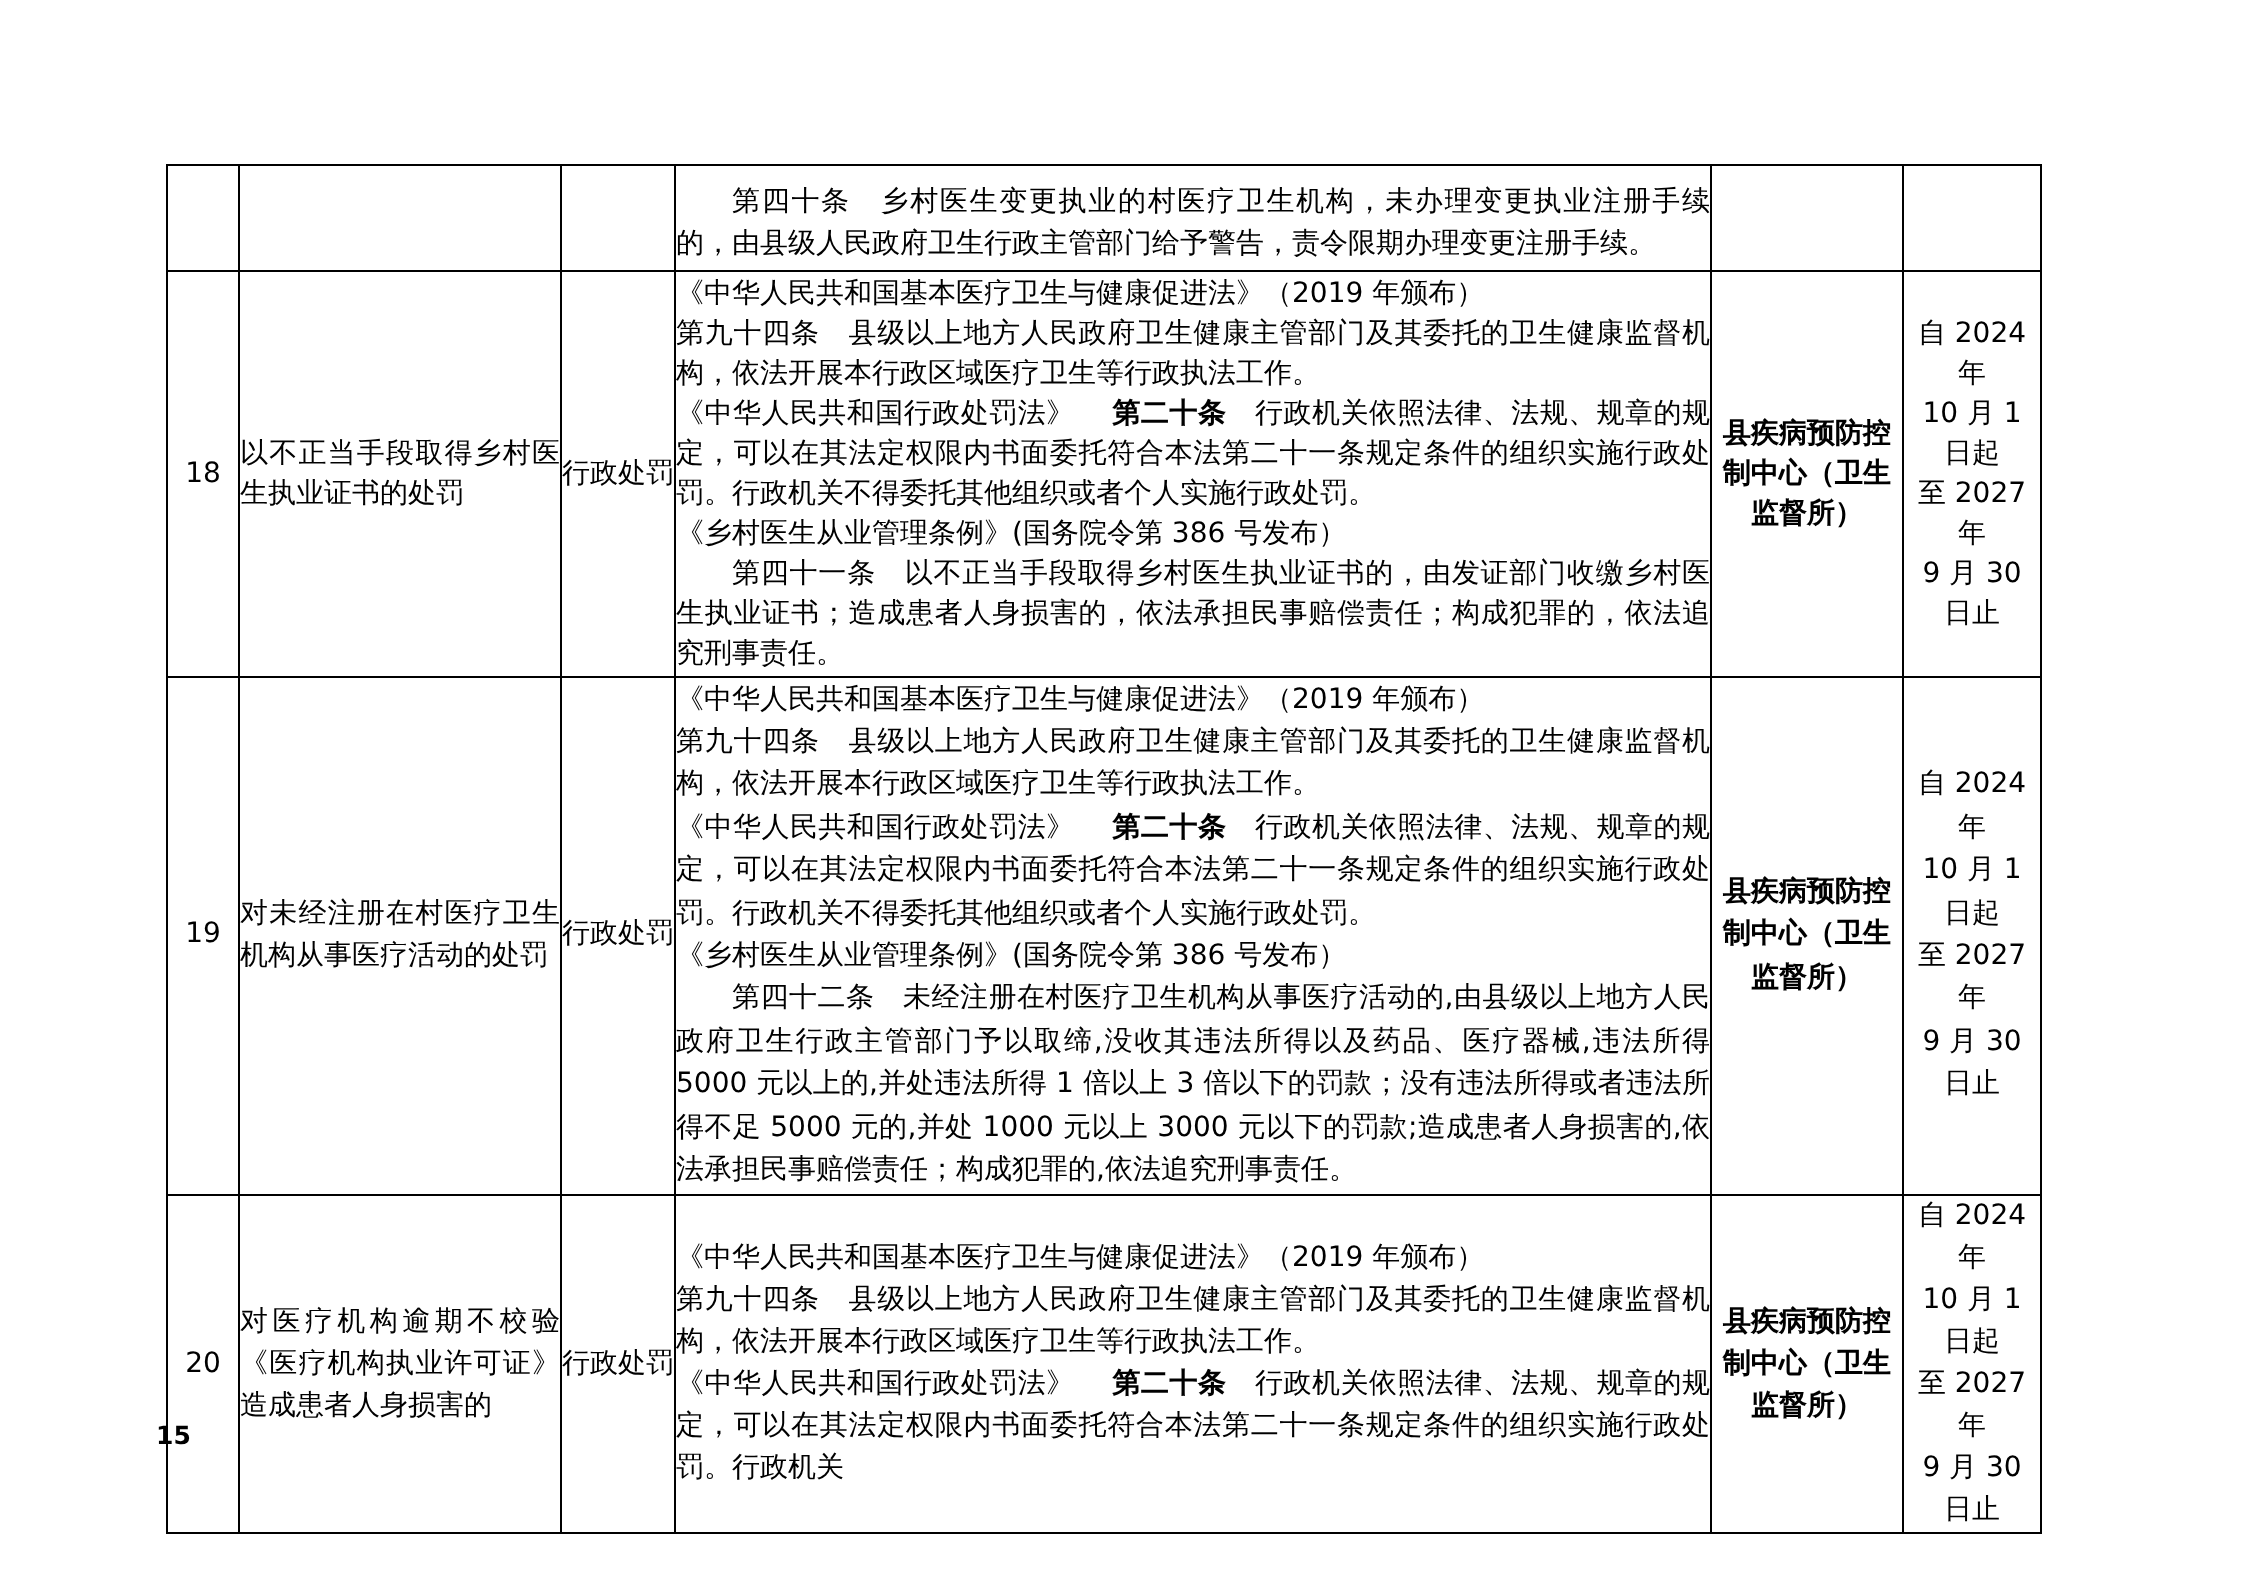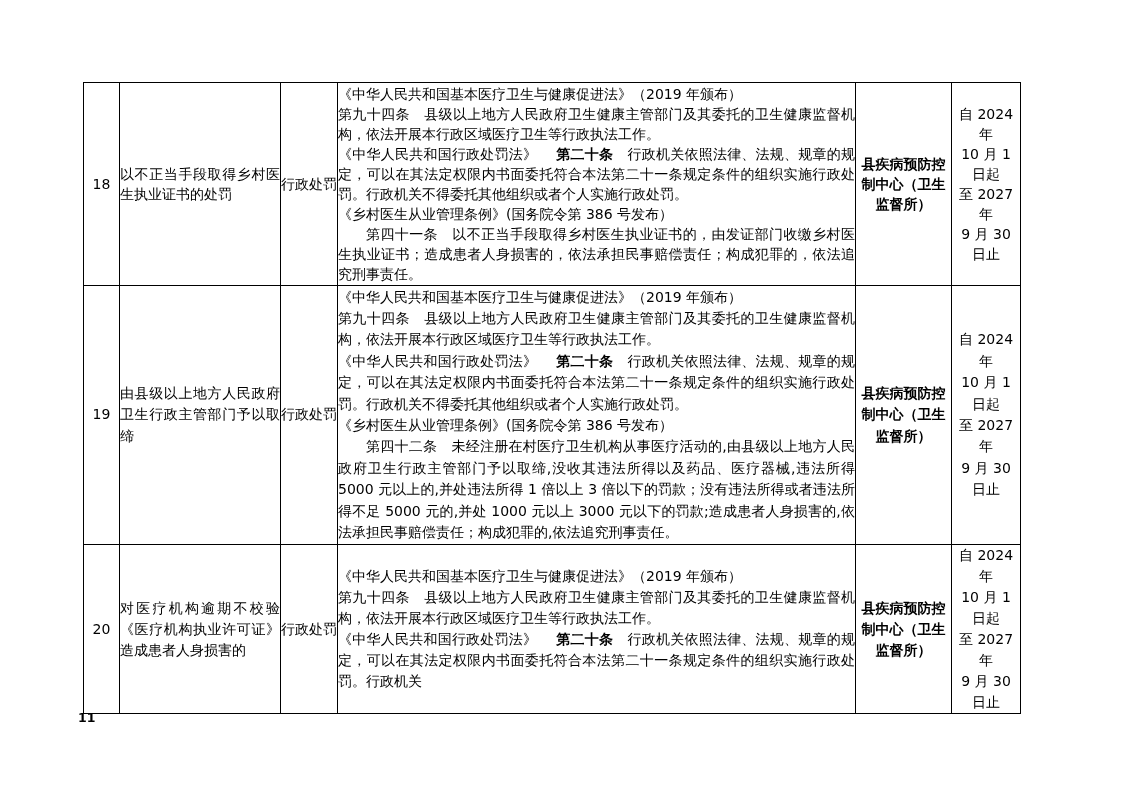--- a/index.html
+++ b/index.html
@@ -87,40 +87,50 @@
   <table class="reg">
     <colgroup>
       <col style="width:36px">
       <col style="width:161px">
       <col style="width:57px">
       <col style="width:518px">
       <col style="width:96px">
       <col style="width:69px">
     </colgroup>
     <tbody>
+      <tr class="r0">
+        <td class="c-num"></td>
+        <td class="c-item"></td>
+        <td class="c-type"></td>
+        <td class="c-legal">
+            <div class="para indent"><span>第四十条　乡村医生变更执业的村医疗卫生机构，未办理变更执业注册手续的，由县级人民政府卫生行政主管部门给予警告，责令限期办理变更注册手续。</span></div>
+          </td>
+        <td class="c-agency"></td>
+        <td class="c-period"></td>
+      </tr>
       <tr class="r1">
         <td class="c-num">18</td>
         <td class="c-item">以不正当手段取得乡村医生执业证书的处罚</td>
         <td class="c-type">行政处罚</td>
         <td class="c-legal">
             <div class="para"><span>《中华人民共和国基本医疗卫生与健康促进法》（2019 年颁布）</span></div>
             <div class="para"><span>第九十四条　县级以上地方人民政府卫生健康主管部门及其委托的卫生健康监督机构，依法开展本行政区域医疗卫生等行政执法工作。</span></div>
             <div class="para"><span>《中华人民共和国行政处罚法》</span><span class="seg-bold">第二十条</span><span>　行政机关依照法律、法规、规章的规定，可以在其法定权限内书面委托符合本法第二十一条规定条件的组织实施行政处罚。行政机关不得委托其他组织或者个人实施行政处罚。</span></div>
             <div class="para"><span>《乡村医生从业管理条例》(国务院令第 386 号发布）</span></div>
             <div class="para indent"><span>第四十一条　以不正当手段取得乡村医生执业证书的，由发证部门收缴乡村医生执业证书；造成患者人身损害的，依法承担民事赔偿责任；构成犯罪的，依法追究刑事责任。</span></div>
           </td>
         <td class="c-agency">县疾病预防控制中心（卫生监督所）</td>
         <td class="c-period">自 2024 年
 10 月 1 日起
 至 2027 年
 9 月 30 日止</td>
       </tr>
       <tr class="r2">
         <td class="c-num">19</td>
-        <td class="c-item">由县级以上地方人民政府卫生行政主管部门予以取缔</td>
+        <td class="c-item">对未经注册在村医疗卫生机构从事医疗活动的处罚</td>
         <td class="c-type">行政处罚</td>
         <td class="c-legal">
             <div class="para"><span>《中华人民共和国基本医疗卫生与健康促进法》（2019 年颁布）</span></div>
             <div class="para"><span>第九十四条　县级以上地方人民政府卫生健康主管部门及其委托的卫生健康监督机构，依法开展本行政区域医疗卫生等行政执法工作。</span></div>
             <div class="para"><span>《中华人民共和国行政处罚法》</span><span class="seg-bold">第二十条</span><span>　行政机关依照法律、法规、规章的规定，可以在其法定权限内书面委托符合本法第二十一条规定条件的组织实施行政处罚。行政机关不得委托其他组织或者个人实施行政处罚。</span></div>
             <div class="para"><span>《乡村医生从业管理条例》(国务院令第 386 号发布）</span></div>
             <div class="para indent"><span>第四十二条　未经注册在村医疗卫生机构从事医疗活动的,由县级以上地方人民政府卫生行政主管部门予以取缔,没收其违法所得以及药品、医疗器械,违法所得5000 元以上的,并处违法所得 1 倍以上 3 倍以下的罚款；没有违法所得或者违法所得不足 5000 元的,并处 1000 元以上 3000 元以下的罚款;造成患者人身损害的,依法承担民事赔偿责任；构成犯罪的,依法追究刑事责任。</span></div>
           </td>
         <td class="c-agency">县疾病预防控制中心（卫生监督所）</td>
         <td class="c-period">自 2024 年
@@ -139,14 +149,14 @@
           </td>
         <td class="c-agency">县疾病预防控制中心（卫生监督所）</td>
         <td class="c-period">自 2024 年
 10 月 1 日起
 至 2027 年
 9 月 30 日止</td>
       </tr>
     </tbody>
   </table>
 
-  <div class="pagenum">11</div>
+  <div class="pagenum">15</div>
 </div>
 
 </body></html>

